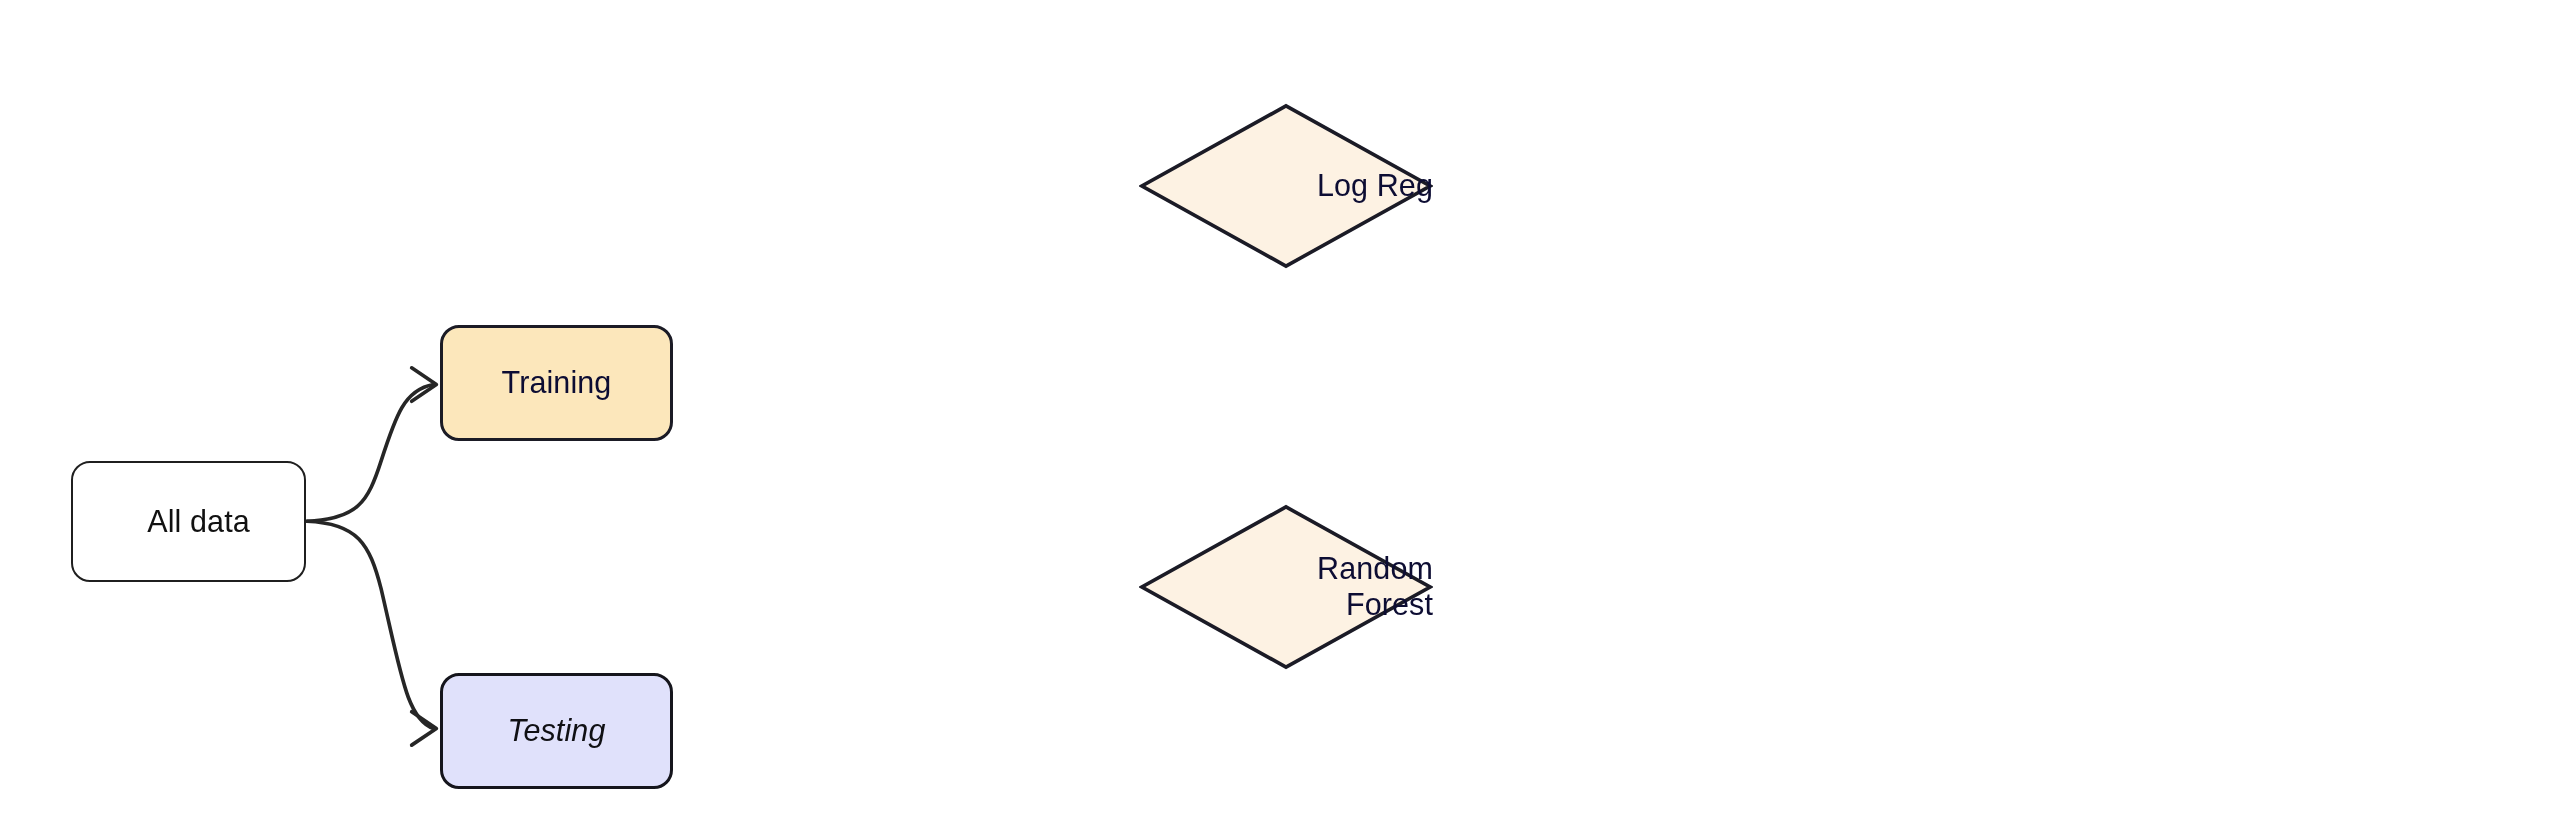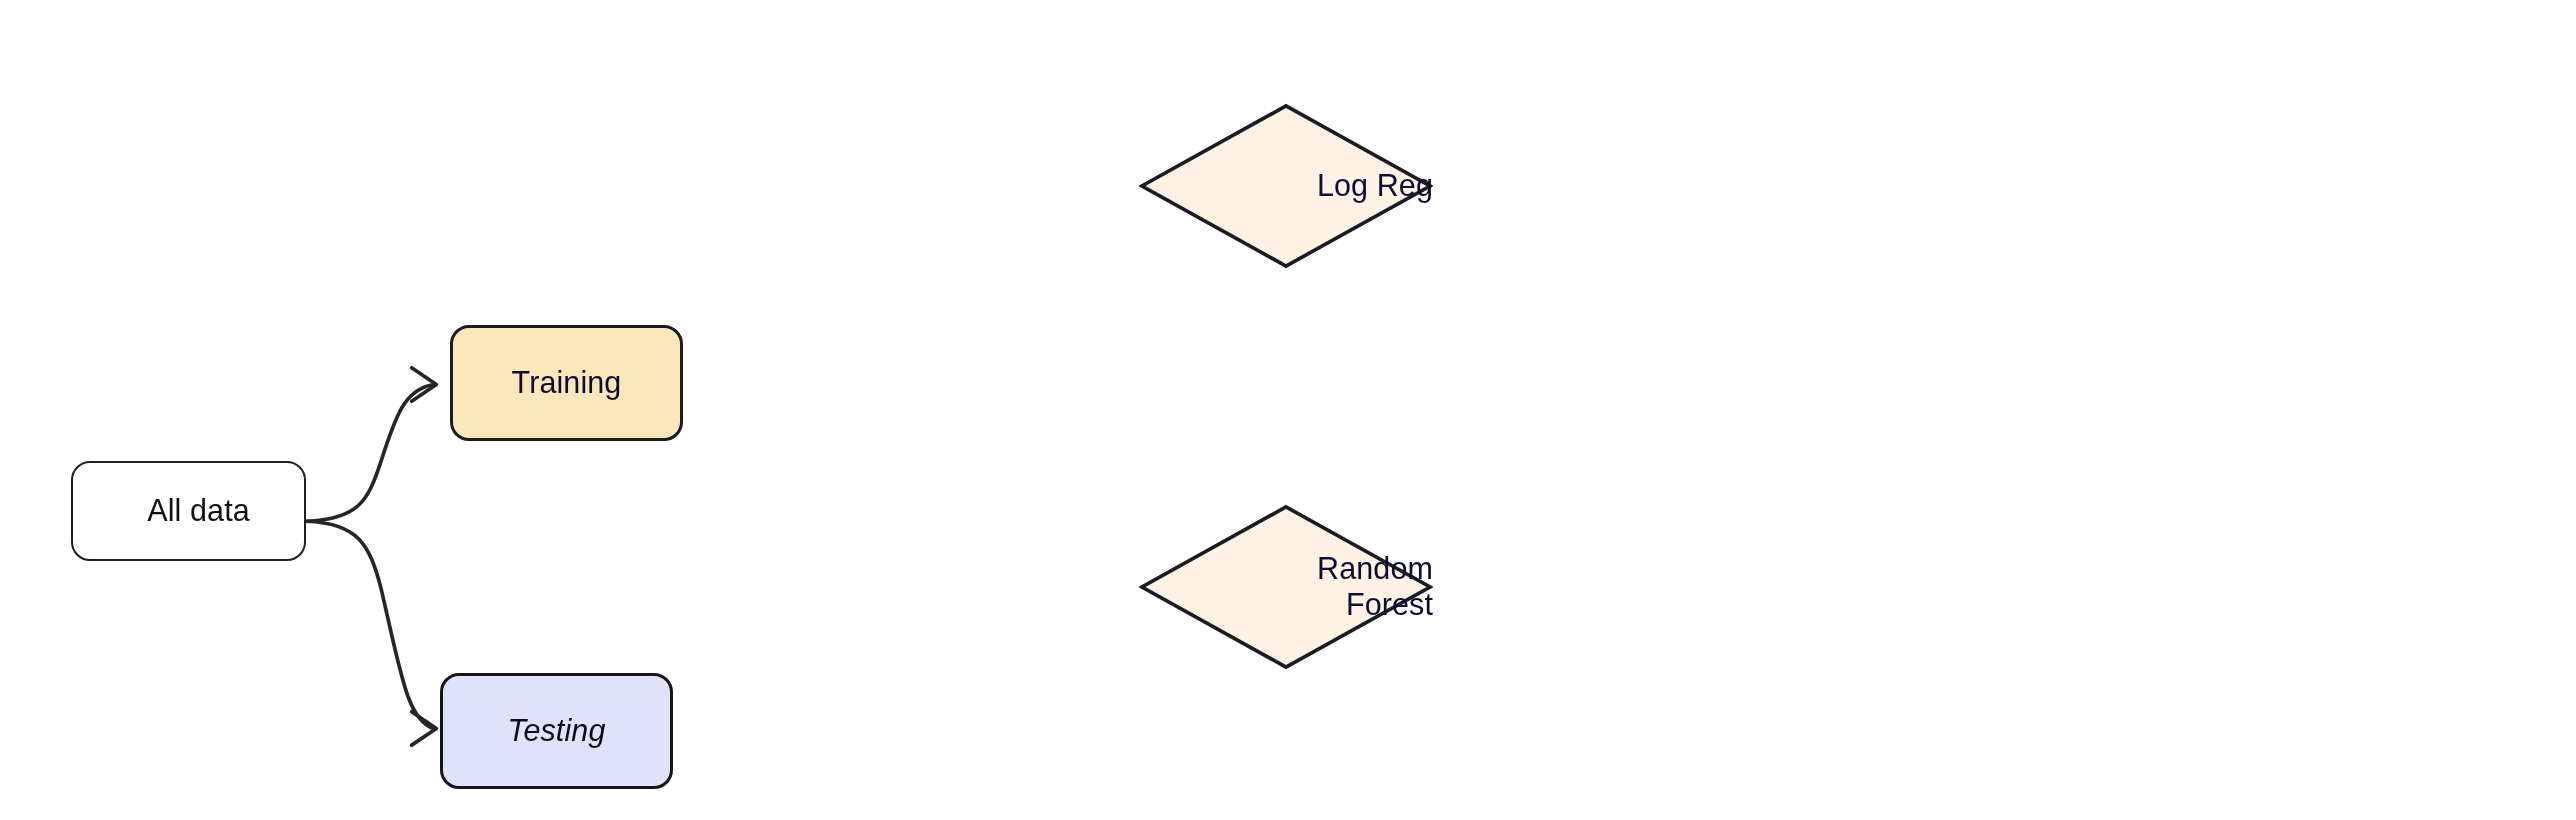--- a/index.html
+++ b/index.html
@@ -41,33 +41,33 @@
   .node-label {
     line-height: 1.18;
     white-space: pre-line;
     letter-spacing: 0.1px;
   }
   
   #node-all-data {
     left: 71px;
     top: 461px;
     width: 235px;
-    height: 100px;
+    height: 121px;
     background: #ffffff;
     border-width: 2.9px;
     border-color: #1f1f1f;
     padding-left: 20px;
   }
   #node-all-data .node-label {
     color: #111111;
     font-size: 30.5px;
   }
   
   #node-training {
-    left: 450px;
+    left: 440px;
     top: 325px;
     width: 233px;
     height: 116px;
     background: #fce7bb;
     border-width: 3.6px;
     border-color: #1b1b25;
   }
   #node-training .node-label {
     color: #0c0c33;
     font-size: 30.5px;

